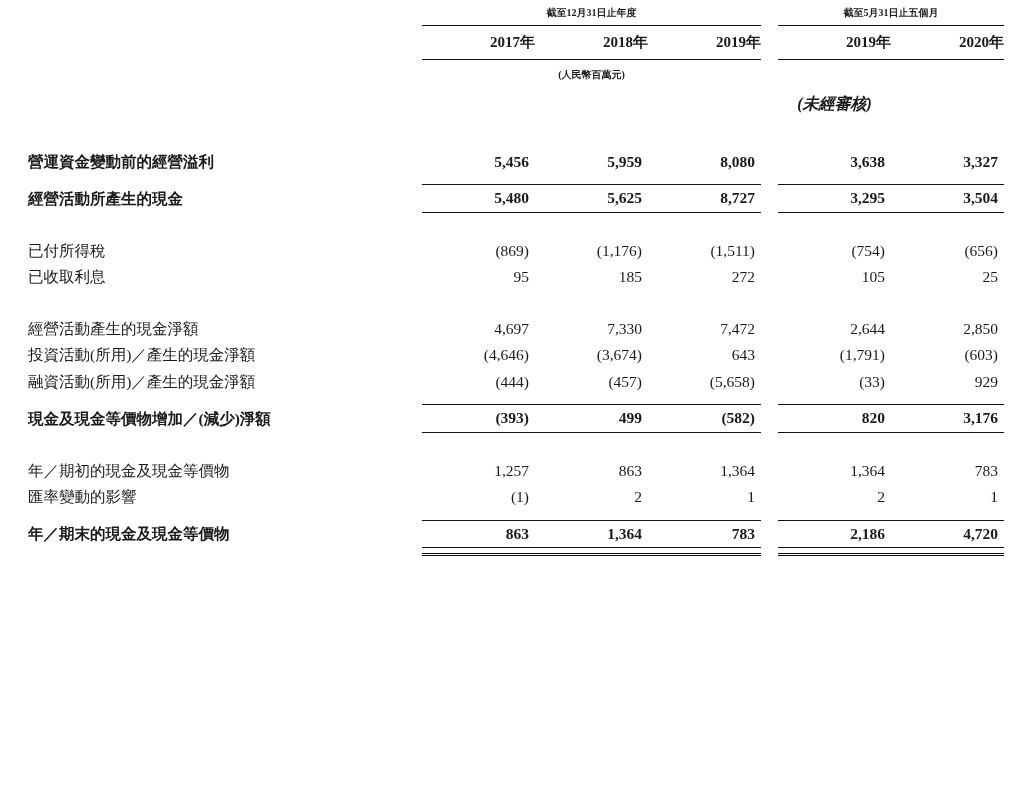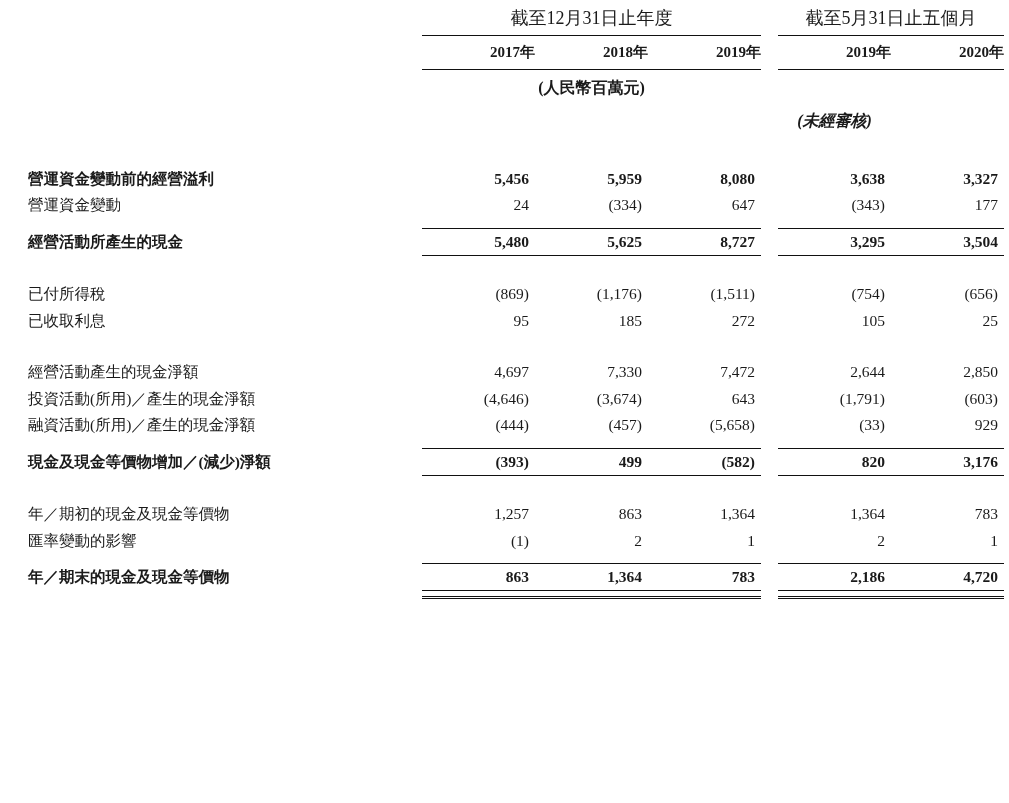--- a/index.html
+++ b/index.html
@@ -34,41 +34,41 @@
   col.gap   { width: 17px; }
 
   td, th {
     padding: 0;
     font-weight: normal;
     vertical-align: bottom;
   }
 
   .hdr-group {
     text-align: center;
-    font-size: 18px;
-    font-weight: normal;
+    font-size: 10px;
+    font-weight: bold;
     padding-bottom: 4px;
     font-family: "Liberation Serif", "DejaVu Serif", serif;
   }
   .rule-top td {
     height: 1px;
   }
   .rule {
     border-bottom: 1.3px solid #111;
   }
   .hdr-year {
     text-align: right;
     font-size: 15px;
     font-weight: bold;
     padding-top: 7px;
     padding-bottom: 6px;
   }
   .hdr-sub {
     text-align: center;
-    font-size: 16px;
+    font-size: 10px;
     font-weight: bold;
     padding-top: 8px;
     padding-bottom: 2px;
   }
   .hdr-unaudited {
     text-align: center;
     font-size: 16px;
     font-style: italic;
     font-weight: bold;
     padding-top: 10px;
@@ -192,29 +192,20 @@
     <tr class="datarow bold">
       <td class="lbl">營運資金變動前的經營溢利</td>
       <td class="val">5,456</td>
       <td class="val">5,959</td>
       <td class="val">8,080</td>
       <td></td>
       <td class="val">3,638</td>
       <td class="val">3,327</td>
     </tr>
 
-    <tr class="datarow">
-      <td class="lbl">營運資金變動</td>
-      <td class="val">24</td>
-      <td class="val">(334)</td>
-      <td class="val">647</td>
-      <td></td>
-      <td class="val">(343)</td>
-      <td class="val">177</td>
-    </tr>
 
     <tr class="spacer-sm">
           <td colspan="7"></td>
         </tr>
     <tr class="topline-only">
       <td></td>
       <td class="val"></td>
       <td class="val"></td>
       <td class="val"></td>
       <td></td>

